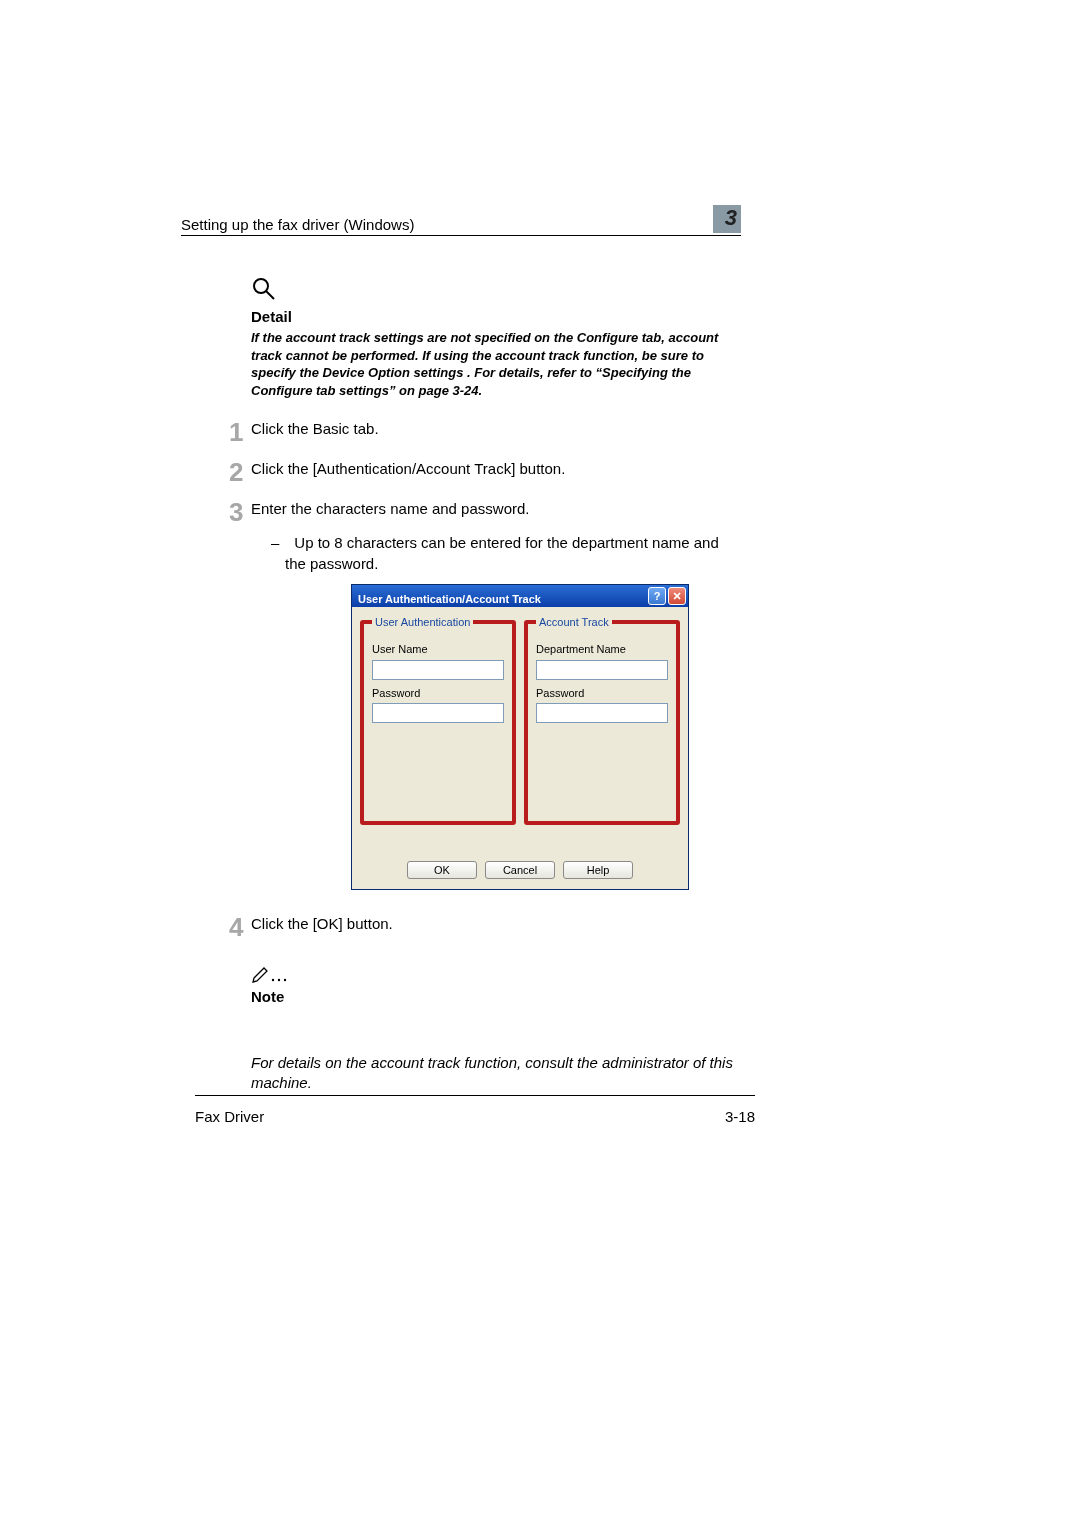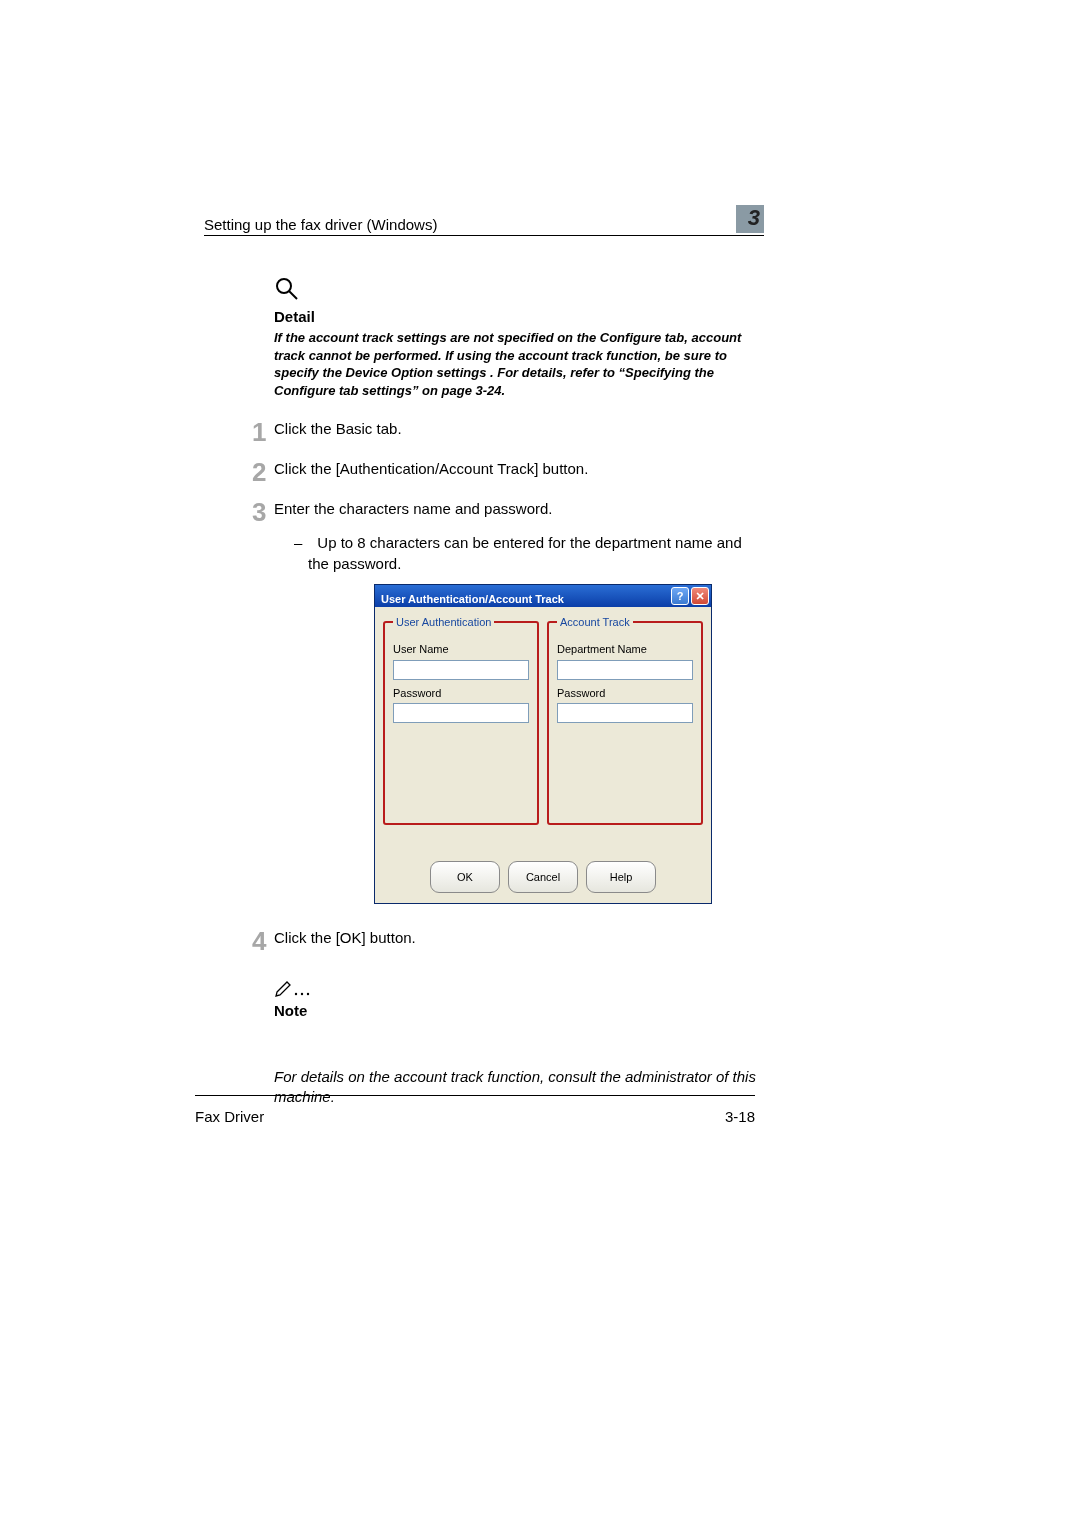--- a/index.html
+++ b/index.html
@@ -7,21 +7,21 @@
     margin: 0;
     background: #fff;
     font-family: Arial, Helvetica, sans-serif;
     color: #000;
     width: 1080px;
     height: 1527px;
     position: relative;
   }
   .page {
     position: absolute;
-    left: 204px;
+    left: 181px;
     top: 205px;
     width: 560px;
   }
   .running-head {
     display: flex;
     align-items: flex-end;
     justify-content: space-between;
     border-bottom: 1px solid #000;
     padding-bottom: 2px;
     margin-bottom: 40px;
@@ -130,21 +130,21 @@
     justify-content: center;
     font-weight: bold;
   }
   .help-btn { background: linear-gradient(#6fa8f5,#3b7ad1); color:#fff; }
   .close-btn{ background: linear-gradient(#f08a7a,#d24a36); color:#fff; }
   .dlg-body {
     padding: 8px;
   }
   .groups-row { display: flex; gap: 8px; }
   fieldset.grp {
-    border: 2px solid #b91c1c;
+    border: 4px solid #b91c1c;
     border-radius: 3px;
     width: 160px;
     height: 210px;
     padding: 6px 8px 4px 8px;
     margin: 0;
   }
   fieldset.grp legend {
     color: #1848a0;
     font-size: 11px;
     padding: 0 3px;
@@ -164,23 +164,23 @@
   }
   .dlg-buttons {
     display: flex;
     justify-content: center;
     gap: 8px;
     margin-top: 36px;
     padding-bottom: 2px;
   }
   .winbtn {
     min-width: 70px;
-    height: 32px;
+    height: 18px;
     border: 1px solid #8a8a8a;
-    border-radius: 9px;
+    border-radius: 3px;
     background: linear-gradient(#fff,#e6e6de);
     font-size: 11px;
     cursor: pointer;
   }
   .note-block {
     margin-left: 70px;
     margin-top: 24px;
   }
   .pencil { display:block; margin-bottom: 4px; }
   .note-title { font-weight: bold; font-size: 15px; margin-bottom: 12px; }

